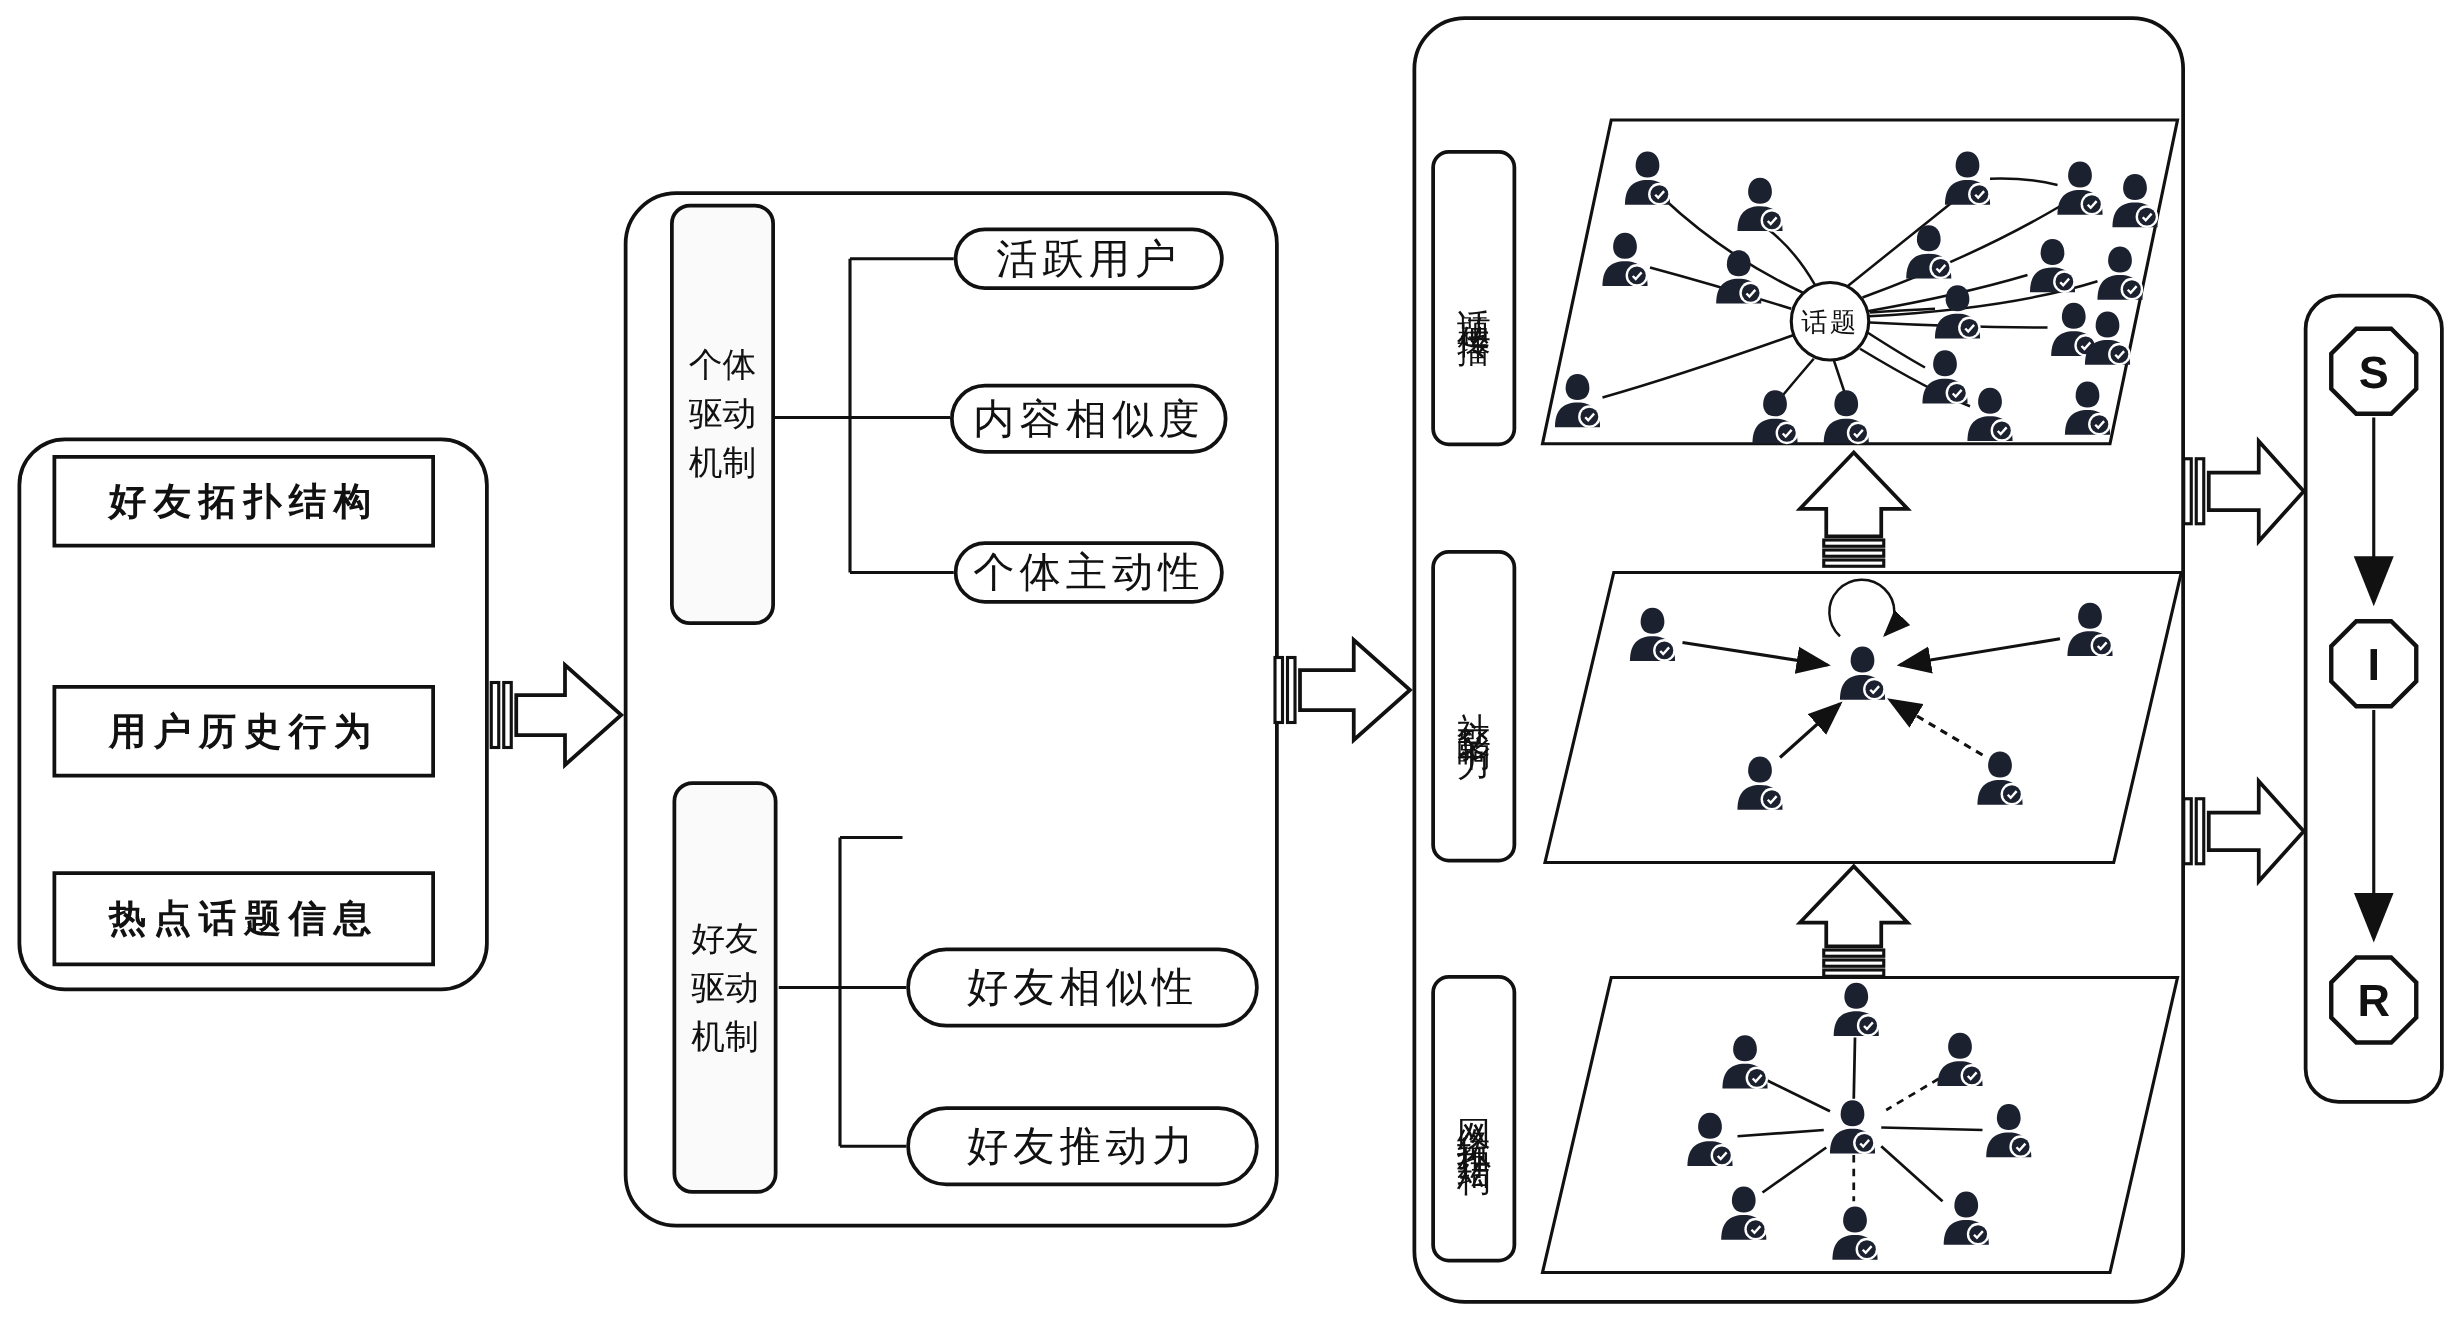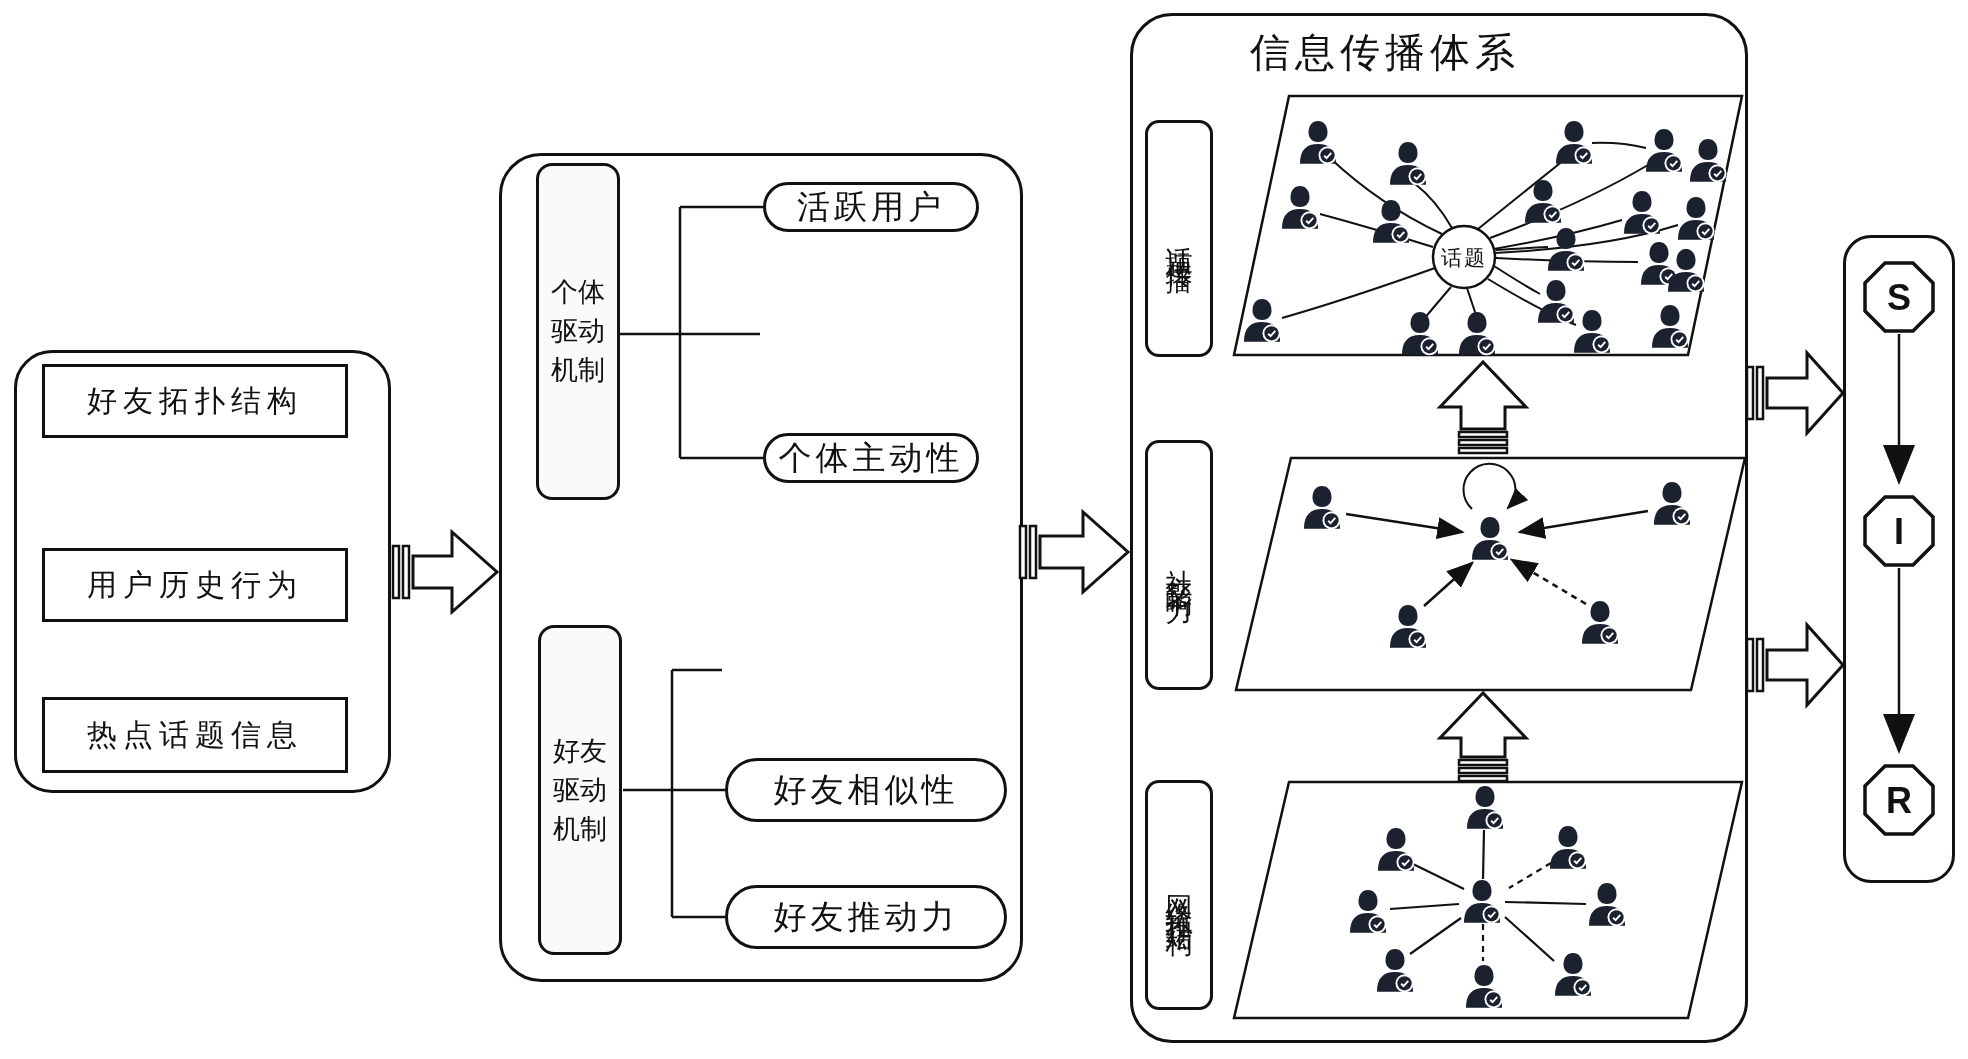--- a/index.html
+++ b/index.html
@@ -1,19 +1,19 @@
 <!DOCTYPE html>
 <html><head>
 <meta charset="utf-8">
 <style>
   html,body{margin:0;padding:0;background:#fff;font-family:"Liberation Sans",sans-serif;color:#111;}
   #stage{position:relative;width:1968px;height:1059px;background:#fff;overflow:hidden;}
   #stage .panel{position:absolute;border:3px solid #111;background:transparent;box-sizing:border-box;}
   #stage .lbox{position:absolute;border:3px solid #111;background:#fff;box-sizing:border-box;
-        display:flex;align-items:center;justify-content:center;font-size:30px;letter-spacing:6px;z-index:10;}
+        display:flex;align-items:center;justify-content:center;font-size:30px;letter-spacing:6px;z-index:10;font-weight:bold;}
   #stage .pill{position:absolute;border:3px solid #111;background:#fff;box-sizing:border-box;
         display:flex;align-items:center;justify-content:center;font-size:33px;letter-spacing:4px;z-index:10;}
   #stage .mech{position:absolute;border:3px solid #111;background:#fafafa;box-sizing:border-box;
         display:flex;align-items:center;justify-content:center;font-size:27px;line-height:39px;
         white-space:pre-line;text-align:center;border-radius:16px;z-index:10;}
   #stage .vlabel{position:absolute;border:3px solid #111;background:#fff;box-sizing:border-box;
         display:flex;align-items:center;justify-content:center;font-size:27px;
         writing-mode:vertical-rl;text-orientation:upright;letter-spacing:7px;border-radius:14px;z-index:10;}
   #stage .title{position:absolute;font-size:40px;letter-spacing:5px;text-align:center;z-index:10;}
   svg.overlay{position:absolute;left:0;top:0;z-index:5;}
@@ -211,23 +211,23 @@
   <div class="lbox" style="left:42px;top:697px;width:306px;height:76px;">热点话题信息</div>
 
   <div class="mech" style="left:536px;top:163px;width:84px;height:337px;">个体
 驱动
 机制</div>
   <div class="mech" style="left:538px;top:625px;width:84px;height:330px;">好友
 驱动
 机制</div>
 
   <div class="pill" style="left:763px;top:182px;width:216px;height:50px;border-radius:25px;">活跃用户</div>
+  <div class="pill" style="left:760px;top:307px;width:222px;height:56px;border-radius:28px;">内容相似度</div>
   <div class="pill" style="left:763px;top:433px;width:216px;height:50px;border-radius:25px;">个体主动性</div>
   <div class="pill" style="left:725px;top:758px;width:282px;height:64px;border-radius:32px;">好友相似性</div>
   <div class="pill" style="left:725px;top:885px;width:282px;height:64px;border-radius:32px;">好友推动力</div>
 
-  <div class="title" style="left:1210px;top:25px;width:350px;">信息传播体系</div>
 
   <div class="vlabel" style="left:1145px;top:120px;width:68px;height:237px;">话题传播</div>
   <div class="vlabel" style="left:1145px;top:440px;width:68px;height:250px;">社交影响力</div>
   <div class="vlabel" style="left:1145px;top:780px;width:68px;height:230px;">网络拓扑结构</div>
 
 </div>
 
 </body></html>

